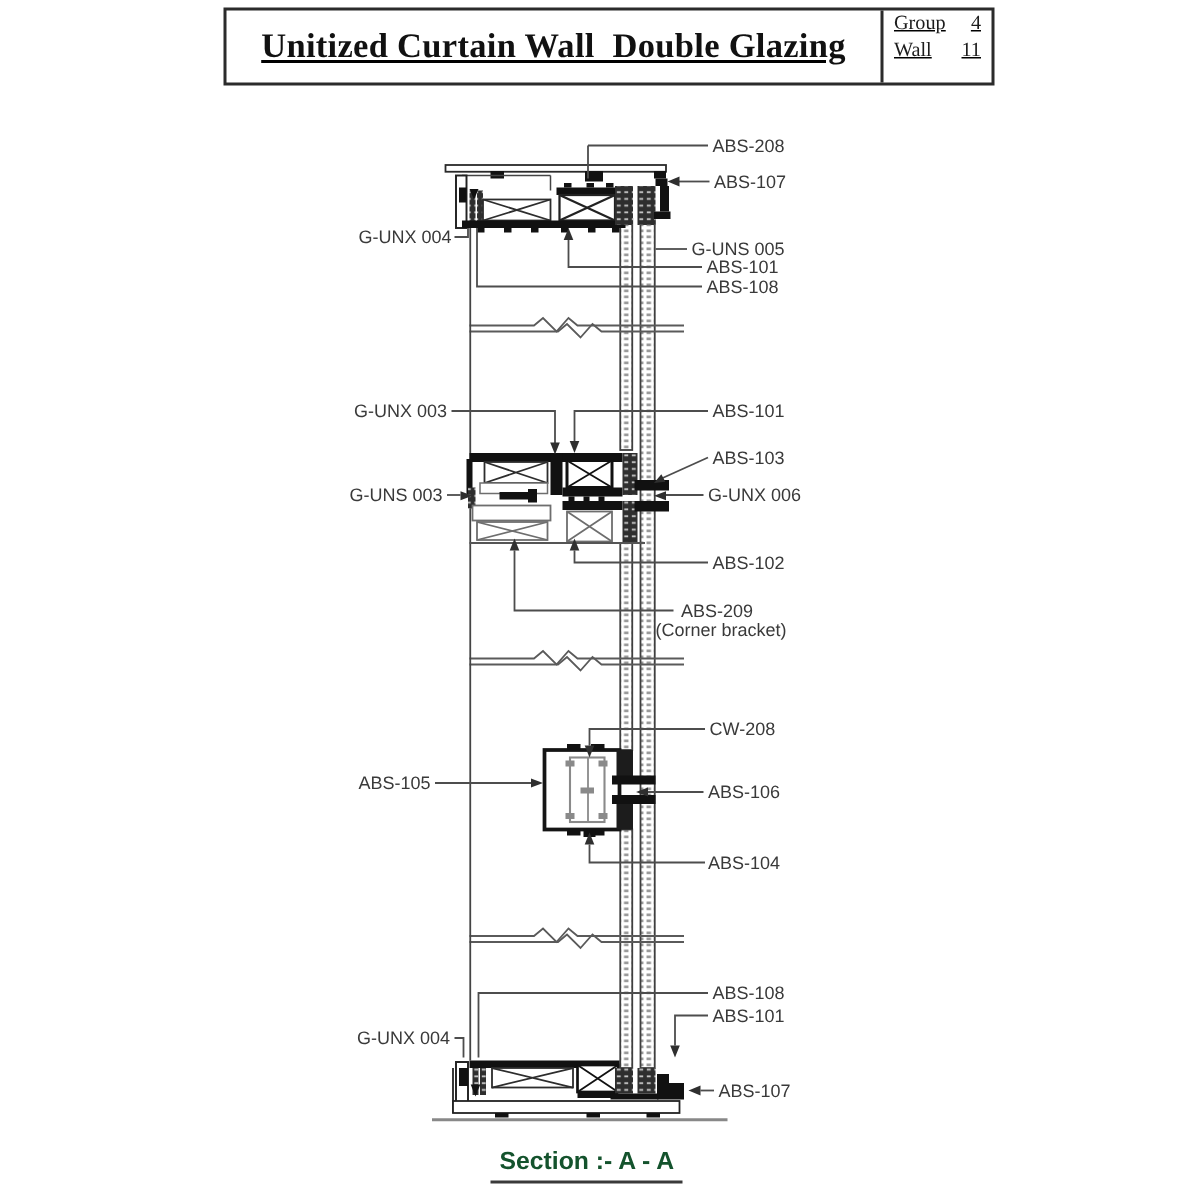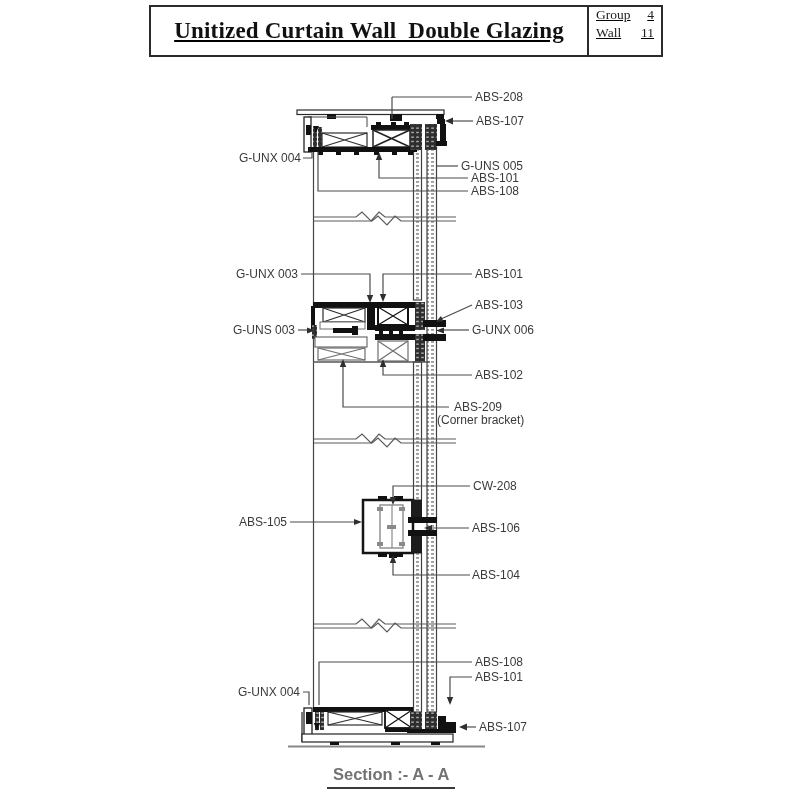--- a/index.html
+++ b/index.html
@@ -9,21 +9,21 @@
   .header{position:absolute;left:149px;top:5px;width:510px;height:48px;
           border:2px solid #2b2b2b;display:flex;background:#fff;text-decoration:underline;}
   .header-title-cell{flex:1;display:flex;align-items:center;justify-content:center;}
   .header-title{font-family:"Liberation Serif",serif;font-weight:bold;font-size:23px;
                 color:#111;white-space:pre;letter-spacing:.2px;}
   .header-info-cell{width:58px;border-left:2px solid #2b2b2b;display:flex;
                     flex-direction:column;justify-content:flex-start;gap:2px;padding:0 7px;}
   .info-row{display:flex;justify-content:space-between;
             font-family:"Liberation Serif",serif;font-size:13.5px;color:#1c1c1c;}
   .section-caption{position:absolute;left:327px;top:765px;
-                   font-size:16.5px;color:#737373;font-weight:bold;
+                   font-size:16.5px;color:#14532d;font-weight:bold;
                    border-bottom:2px solid #3a3a3a;padding:0 6px 3px;white-space:pre;}
   text.callout{font-family:"Liberation Sans",sans-serif;font-size:12px;fill:#3a3a3a;}
 </style>
 </head>
 <body>
 
 <div class="page">
 
   <div class="header">
     <div class="header-title-cell">

